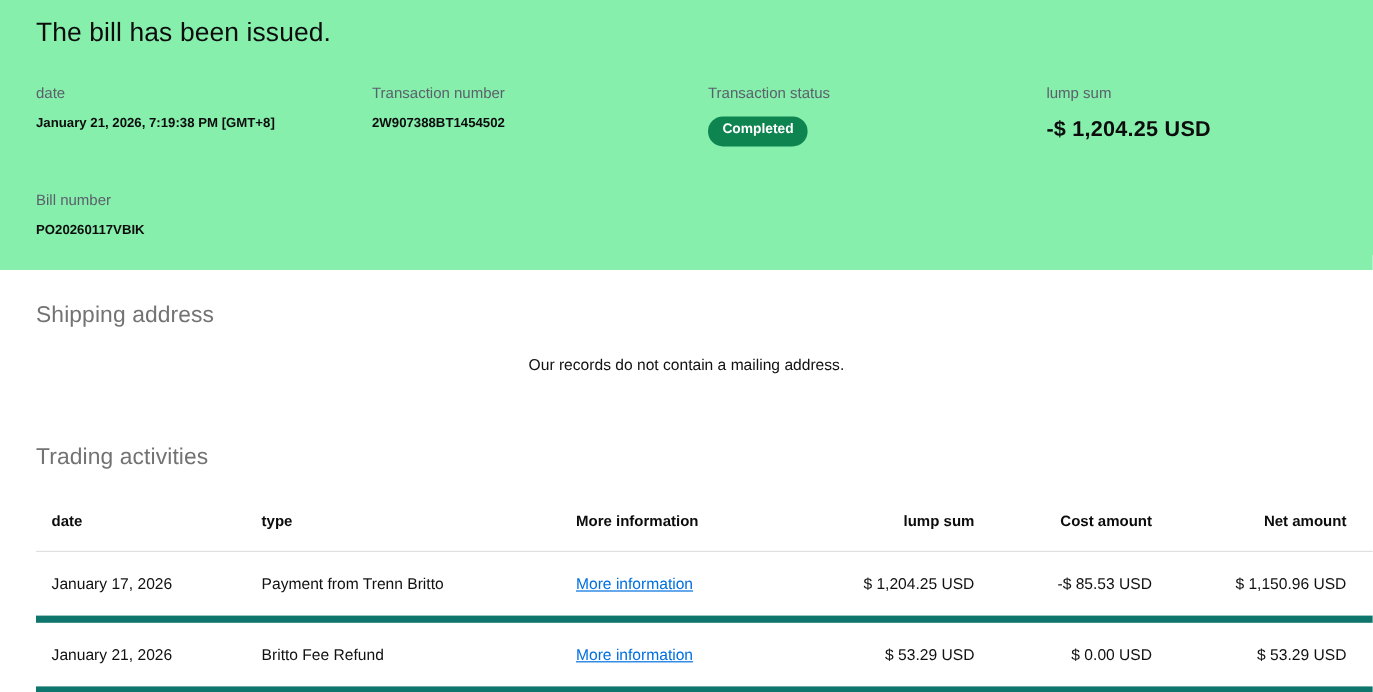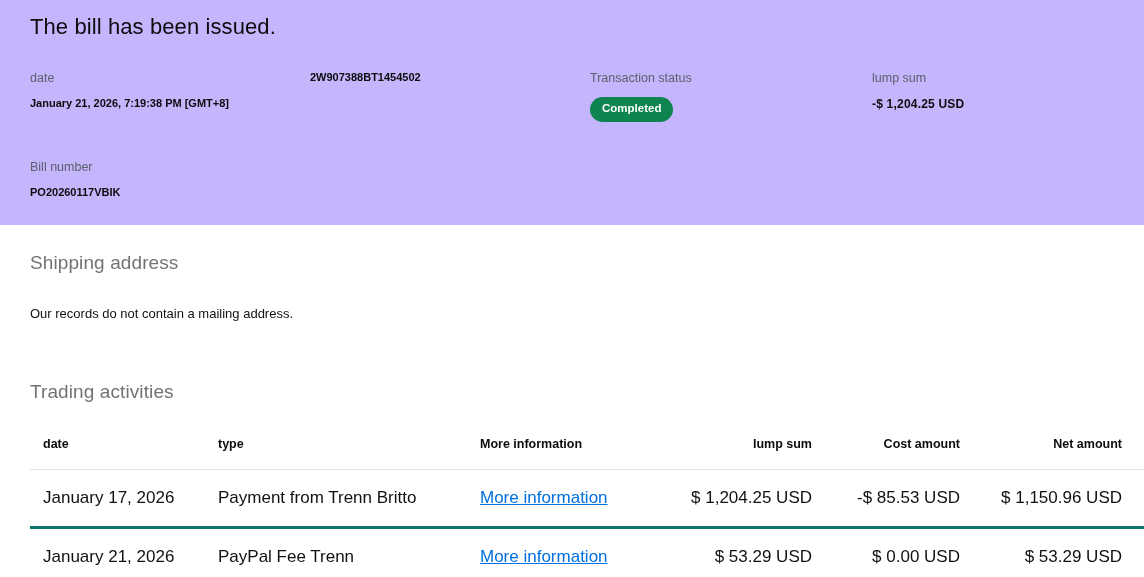--- a/index.html
+++ b/index.html
@@ -7,21 +7,21 @@
   body {
     font-family: "Liberation Sans", sans-serif;
     background: #ffffff;
     color: #111111;
     overflow: hidden;
     position: relative;
   }
 
   
   .hero {
-    background: #c4b5fd;
+    background: #86efac;
     height: 225px;
     padding: 14px 30px 0 30px;
   }
   .hero h1 {
     font-size: 22px;
     font-weight: 400;
     color: #0c0c0d;
     letter-spacing: 0.1px;
     margin-bottom: 31px;
   }
@@ -34,21 +34,21 @@
     font-size: 12.5px;
     color: #5b616b;
     margin-bottom: 12px;
   }
   .field .value {
     font-size: 11px;
     font-weight: 700;
     color: #0c0c0d;
   }
   .field .value.big {
-    font-size: 12px;
+    font-size: 18px;
     letter-spacing: 0.2px;
   }
   .badge {
     display: inline-block;
     background: #0e8450;
     color: #ffffff;
     font-size: 11.5px;
     font-weight: 700;
     padding: 6px 12px 7px 12px;
     border-radius: 14px;
@@ -61,21 +61,22 @@
   }
   h2.section-title {
     font-size: 19px;
     font-weight: 400;
     color: #737373;
     letter-spacing: 0.1px;
   }
   .section-shipping p {
     font-size: 13px;
     color: #111111;
-    margin-top: 32px;
+    margin-top: 22px;
+    text-align: center;
   }
 
   
   .section-trading {
     margin-top: 60px;
   }
   .section-trading h2.section-title {
     margin-left: 30px;
   }
   .ttable {
@@ -92,22 +93,22 @@
     align-items: flex-start;
     padding-top: 34px;
     height: 67px;
     border-bottom: 1px solid #e0e0e0;
     font-weight: 700;
     font-size: 12.5px;
     color: #0c0c0d;
   }
   .trow.body {
     height: 59px;
-    border-bottom: 3px solid #0f766e;
-    font-size: 17px;
+    border-bottom: 6px solid #0f766e;
+    font-size: 13px;
     color: #111111;
   }
   .c-date { width: 175px; }
   .c-type { width: 262px; }
   .c-info { width: 200px; }
   .c-lump { width: 132px; text-align: right; }
   .c-cost { width: 148px; text-align: right; }
   .c-net  { width: 162px; text-align: right; }
   a.info-link {
     color: #0070e0;
@@ -123,20 +124,21 @@
   <section class="hero">
     <h1>The bill has been issued.</h1>
     <div class="hero-grid">
 
       <div class="field">
         <div class="label">date</div>
         <div class="value">January 21, 2026, 7:19:38 PM [GMT+8]</div>
       </div>
 
       <div class="field">
+        <div class="label">Transaction number</div>
         <div class="value">2W907388BT1454502</div>
       </div>
 
       <div class="field">
         <div class="label">Transaction status</div>
         <div>
           <span class="badge">Completed</span>
         </div>
       </div>
 
@@ -178,21 +180,21 @@
         <div class="c-info">
           <a class="info-link">More information</a>
         </div>
         <div class="c-lump">$ 1,204.25 USD</div>
         <div class="c-cost">-$ 85.53 USD</div>
         <div class="c-net">$ 1,150.96 USD</div>
       </div>
 
       <div class="trow body">
         <div class="c-date">January 21, 2026</div>
-        <div class="c-type">PayPal Fee Trenn</div>
+        <div class="c-type">Britto Fee Refund</div>
         <div class="c-info">
           <a class="info-link">More information</a>
         </div>
         <div class="c-lump">$ 53.29 USD</div>
         <div class="c-cost">$ 0.00 USD</div>
         <div class="c-net">$ 53.29 USD</div>
       </div>
 
     </div>
   </section>

